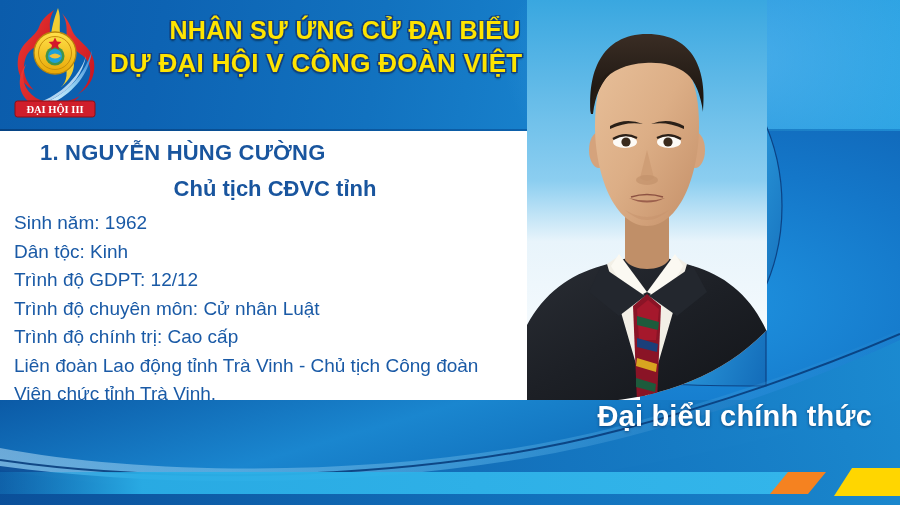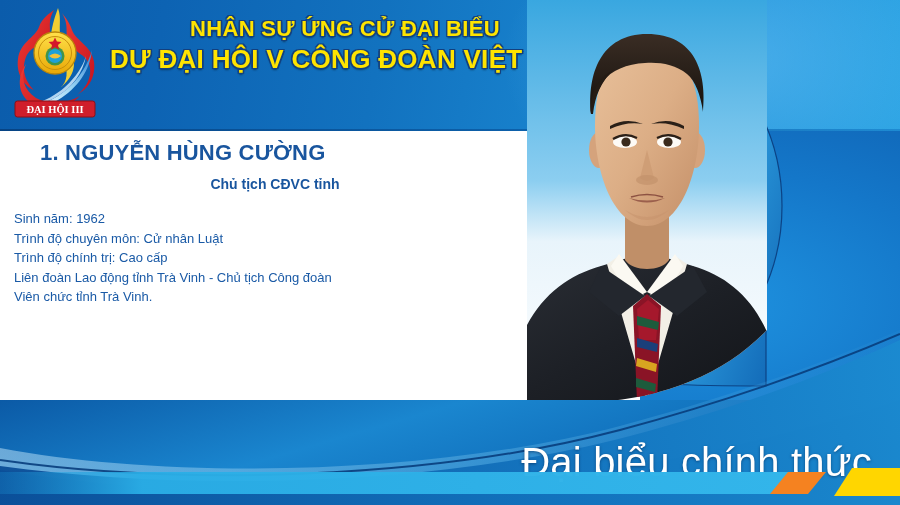--- a/index.html
+++ b/index.html
@@ -30,21 +30,21 @@
     background:radial-gradient(ellipse at center,rgba(120,205,255,.45) 0%,rgba(120,205,255,0) 70%);
     pointer-events:none;
   }
   .header-titles{
     position:absolute;left:110px;top:16px;width:470px;text-align:center;
     line-height:1.15;
   }
   .header-titles div{
     color:#ffe400;
     font-weight:bold;
-    font-size:22px;
+    font-size:25px;
     letter-spacing:.3px;
     white-space:nowrap;
     text-shadow:
       -1.4px -1.4px 0 #13407e, 1.4px -1.4px 0 #13407e,
       -1.4px  1.4px 0 #13407e, 1.4px  1.4px 0 #13407e,
        0 2px 2px rgba(0,0,0,.45);
   }
   .header-titles .l2{font-size:26px;margin-top:4px;}
 
   
@@ -71,34 +71,34 @@
   .portrait svg{display:block;}
 
   
   .name{
     position:absolute;left:40px;top:140px;width:470px;
     color:#19559e;font-weight:bold;font-size:22px;letter-spacing:.2px;
     white-space:nowrap;
   }
   .role{
     position:absolute;left:40px;top:176px;width:470px;text-align:center;
-    color:#19559e;font-weight:bold;font-size:14px;
+    color:#19559e;font-weight:bold;font-size:22px;
   }
   .bio{
     position:absolute;left:14px;top:209px;width:520px;
-    color:#1a5aa6;font-size:13px;line-height:1.5;
+    color:#1a5aa6;font-size:19px;line-height:1.5;
   }
   .bio div{white-space:nowrap;}
 
   
   .swoosh{position:absolute;left:0;top:330px;width:900px;height:175px;pointer-events:none;}
 
   .footer-text{
-    position:absolute;right:28px;top:440px;
-    color:#ffffff;font-size:40px;font-weight:normal;
+    position:absolute;right:28px;top:400px;
+    color:#ffffff;font-size:29px;font-weight:bold;
     letter-spacing:.2px;
     text-shadow:0 1px 3px rgba(0,30,70,.55);
     white-space:nowrap;
   }
 
   
   .bars{position:absolute;left:0;top:462px;width:900px;height:43px;pointer-events:none;}
 </style>
 </head>
 <body>
@@ -275,20 +275,22 @@
 
         <path d="M98 210 q22 14 44 0 q-22 20 -44 0 Z" fill="#c5926b" opacity=".5"></path>
       </g>
     </svg>
   </div>
 
   <div class="name">1. NGUYỄN HÙNG CƯỜNG</div>
   <div class="role">Chủ tịch CĐVC tỉnh</div>
   <div class="bio">
     <div>Sinh năm: 1962</div>
+    <div>Dân tộc: Kinh</div>
+    <div>Trình độ GDPT: 12/12</div>
     <div>Trình độ chuyên môn: Cử nhân Luật</div>
     <div>Trình độ chính trị: Cao cấp</div>
     <div>Liên đoàn Lao động tỉnh Trà Vinh - Chủ tịch Công đoàn</div>
     <div>Viên chức tỉnh Trà Vinh.</div>
   </div>
 
   <div class="swoosh">
     <svg width="900" height="175" viewBox="0 0 900 175">
       <defs>
         <linearGradient id="swBase" x1="0" y1="0" x2="1" y2="0.4">

